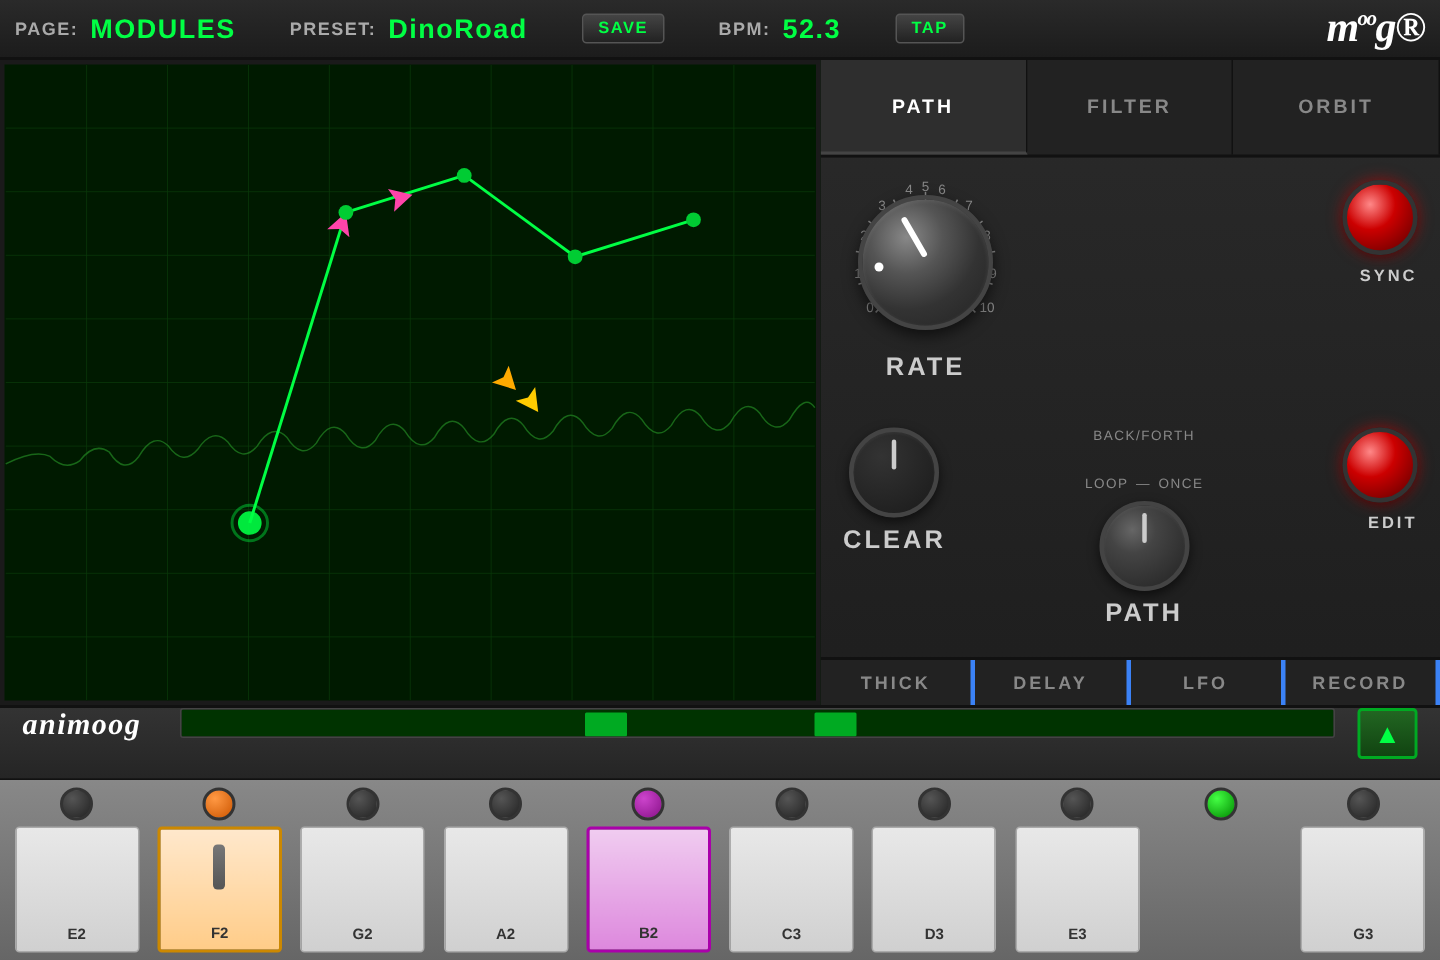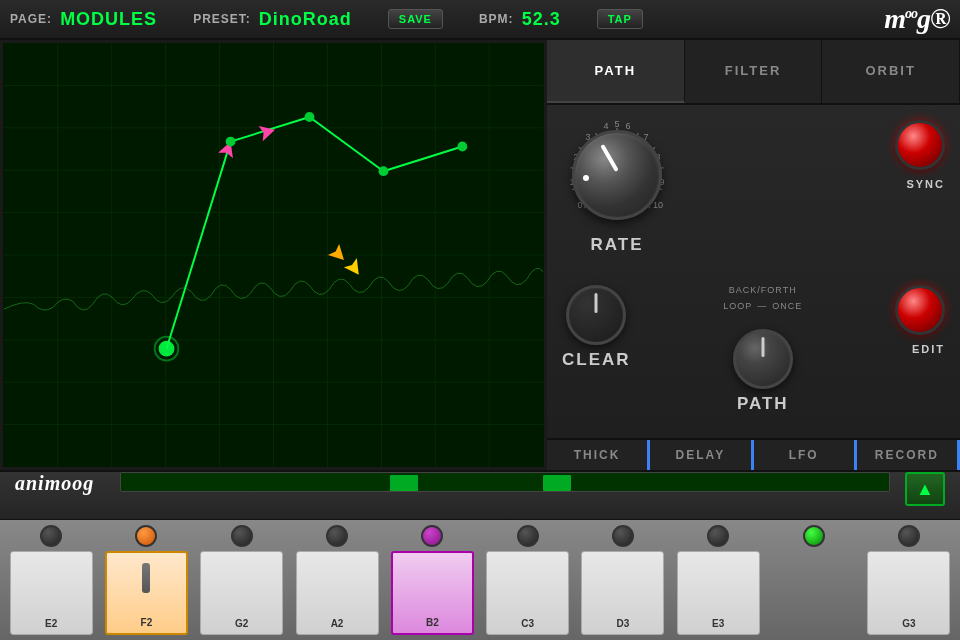--- a/index.html
+++ b/index.html
@@ -230,28 +230,28 @@
       flex-direction: column;
       align-items: center;
       gap: 5px;
     }
     .mode-labels {
       display: flex;
       gap: 5px;
       font-size: 9px;
       color: #888;
       letter-spacing: 1px;
-      margin-bottom: 13px;
+      margin-bottom: 2px;
     }
     .mode-back-forth {
       font-size: 9px;
       color: #888;
       letter-spacing: 1px;
       text-align: right;
-      margin-bottom: 1px;
+      margin-bottom: 17px;
     }
 
     
     #bottom-tabs {
       display: flex;
       border-top: 2px solid #111;
       background: #222;
       margin-top: auto;
     }
     .bottom-tab {

